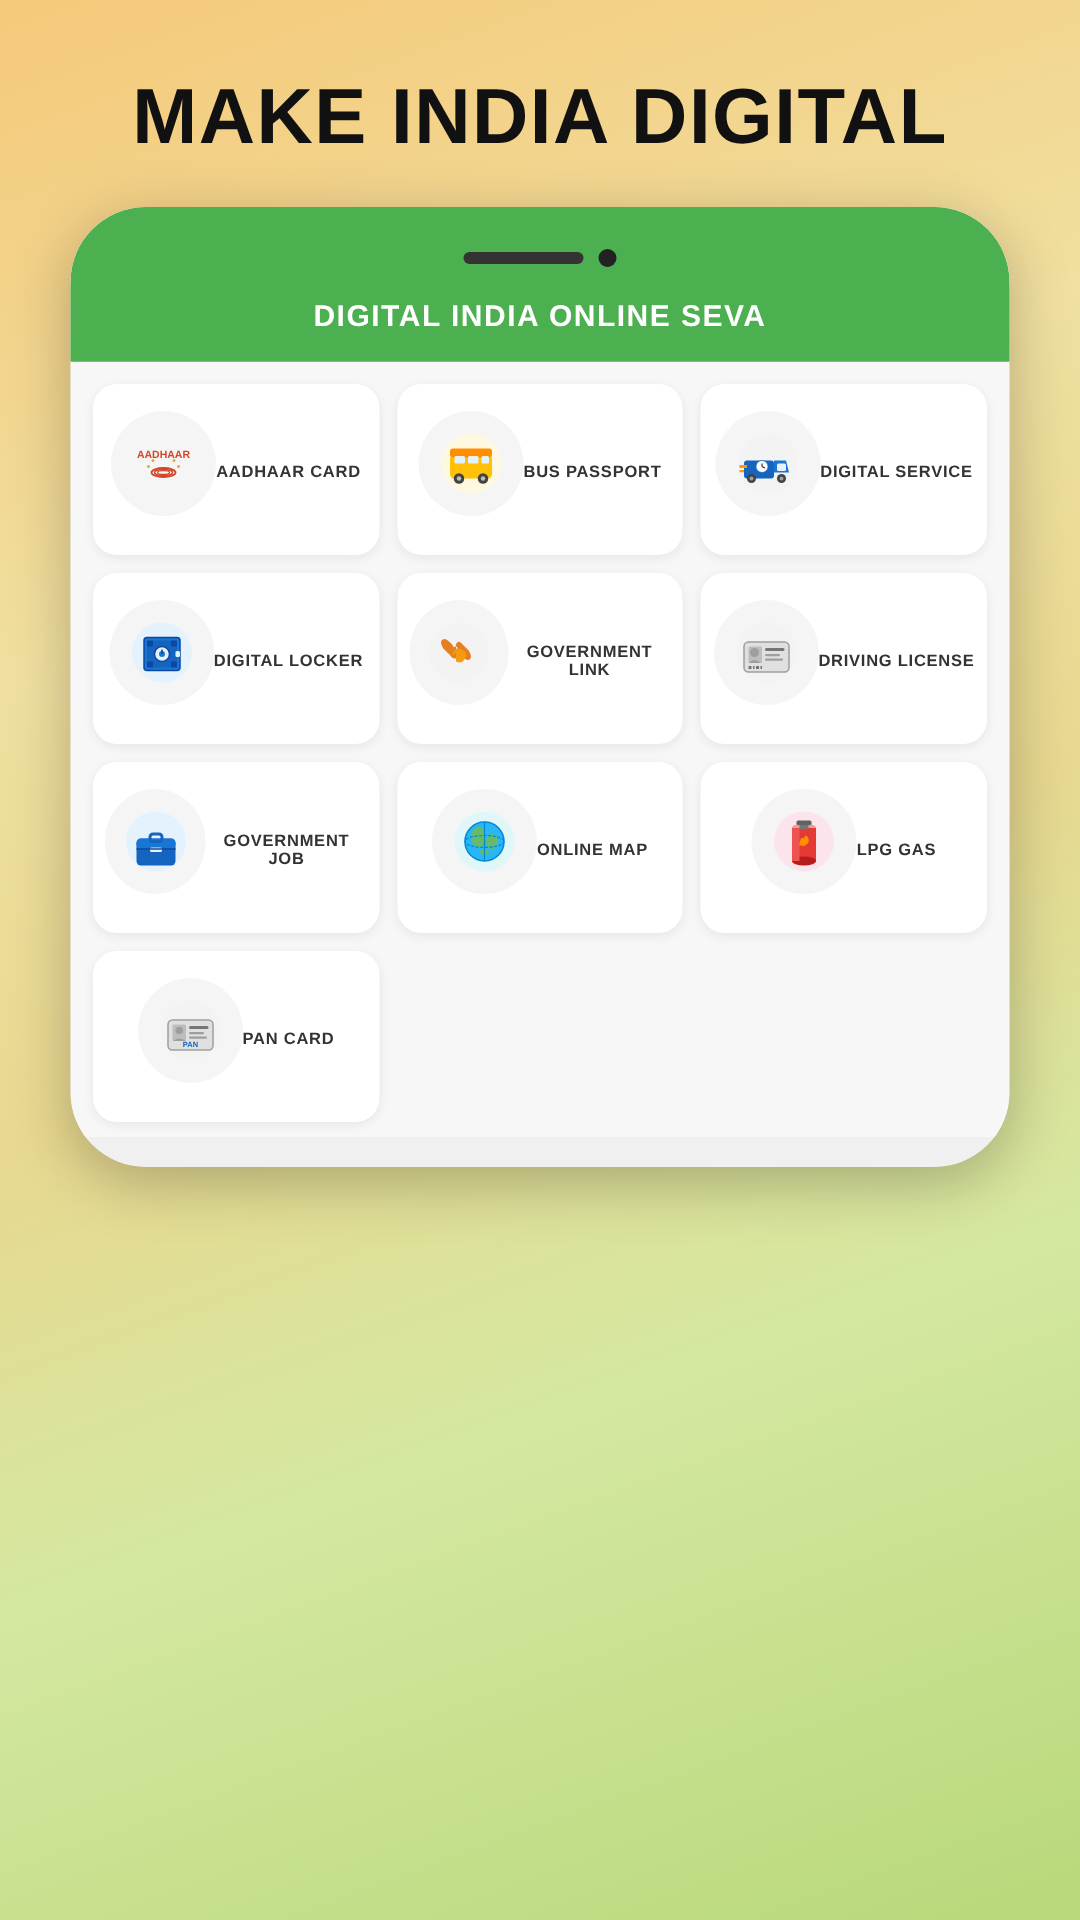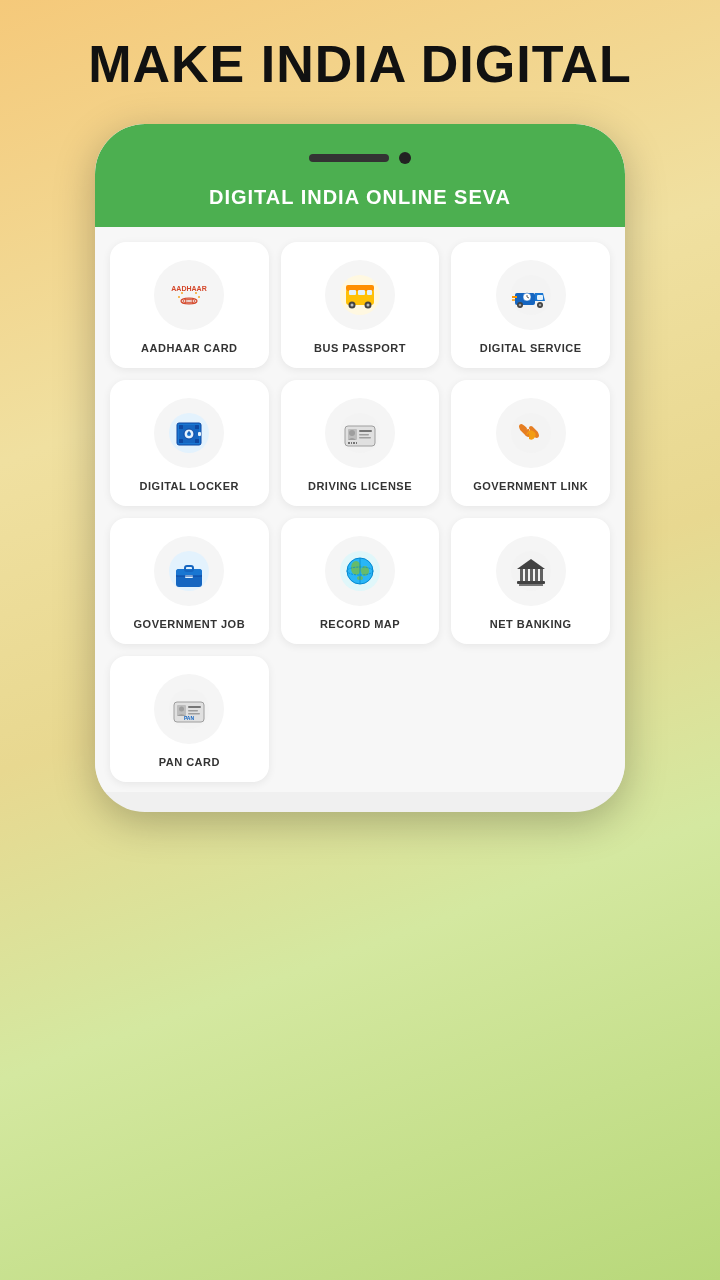--- a/index.html
+++ b/index.html
@@ -15,26 +15,26 @@
       align-items: center;
       padding: 0;
       overflow-x: hidden;
     }
 
     .page-title {
       font-size: 52px;
       font-weight: 900;
       color: #111;
       text-align: center;
-      padding: 34px 20px 30px;
+      padding: 48px 20px 30px;
       letter-spacing: 1px;
     }
 
     .phone-frame {
-      width: 530px;
+      width: 626px;
       background: #f0f0f0;
       border-radius: 50px;
       box-shadow: 0 10px 40px rgba(0,0,0,0.25);
       overflow: hidden;
       position: relative;
       padding-bottom: 20px;
     }
 
     .phone-top {
       background: #4caf50;
@@ -90,21 +90,21 @@
     .grid {
       display: grid;
       grid-template-columns: repeat(3, 1fr);
       gap: 12px;
     }
 
     .grid-item {
       background: white;
       border-radius: 16px;
       display: flex;
-      flex-direction: column;
+      flex-direction: row;
       align-items: center;
       justify-content: center;
       padding: 18px 8px 14px;
       box-shadow: 0 2px 8px rgba(0,0,0,0.07);
       cursor: pointer;
     }
 
     .icon-circle {
       width: 70px;
       height: 70px;
@@ -238,20 +238,34 @@
           </svg>
         </div>
         <span class="grid-label">DIGITAL LOCKER</span>
       </div>
 
       <div class="grid-item">
         <div class="icon-circle">
           <svg class="icon-img" viewBox="0 0 48 48" xmlns="http://www.w3.org/2000/svg">
             <circle cx="24" cy="24" r="20" fill="#f3f3f3"></circle>
 
+            <path d="M18 20 Q12 14 15 20 L20 25" fill="none" stroke="#e67e22" stroke-width="4" stroke-linecap="round"></path>
+            <path d="M22 22 Q26 18 28 22 Q30 26 26 28 L22 28 Q18 28 18 24 Q18 20 22 20" fill="#e67e22"></path>
+            <path d="M26 24 Q32 30 29 24 L24 19" fill="none" stroke="#e67e22" stroke-width="4" stroke-linecap="round"></path>
+            <path d="M22 24 Q18 28 20 24 Q22 20 26 22 Q30 24 28 28 Q26 32 22 30" fill="#f39c12"></path>
+          </svg>
+        </div>
+        <span class="grid-label">GOVERNMENT LINK</span>
+      </div>
+
+      <div class="grid-item">
+        <div class="icon-circle">
+          <svg class="icon-img" viewBox="0 0 48 48" xmlns="http://www.w3.org/2000/svg">
+            <circle cx="24" cy="24" r="20" fill="#f3f3f3"></circle>
+
             <rect x="9" y="17" width="30" height="20" rx="3" fill="#e0e0e0" stroke="#9e9e9e" stroke-width="1"></rect>
 
             <rect x="12" y="20" width="9" height="11" rx="1" fill="#bdbdbd"></rect>
             <circle cx="16" cy="24" r="3" fill="#9e9e9e"></circle>
             <path d="M12 31 Q16 27 20 31" fill="#9e9e9e"></path>
 
             <rect x="23" y="21" width="13" height="2" rx="1" fill="#757575"></rect>
             <rect x="23" y="25" width="10" height="1.5" rx="0.75" fill="#9e9e9e"></rect>
             <rect x="23" y="28" width="12" height="1.5" rx="0.75" fill="#9e9e9e"></rect>
 
@@ -260,34 +274,20 @@
             <rect x="17" y="33" width="2" height="2" fill="#757575"></rect>
             <rect x="20" y="33" width="1" height="2" fill="#757575"></rect>
           </svg>
         </div>
         <span class="grid-label">DRIVING LICENSE</span>
       </div>
 
       <div class="grid-item">
         <div class="icon-circle">
           <svg class="icon-img" viewBox="0 0 48 48" xmlns="http://www.w3.org/2000/svg">
-            <circle cx="24" cy="24" r="20" fill="#f3f3f3"></circle>
-
-            <path d="M18 20 Q12 14 15 20 L20 25" fill="none" stroke="#e67e22" stroke-width="4" stroke-linecap="round"></path>
-            <path d="M22 22 Q26 18 28 22 Q30 26 26 28 L22 28 Q18 28 18 24 Q18 20 22 20" fill="#e67e22"></path>
-            <path d="M26 24 Q32 30 29 24 L24 19" fill="none" stroke="#e67e22" stroke-width="4" stroke-linecap="round"></path>
-            <path d="M22 24 Q18 28 20 24 Q22 20 26 22 Q30 24 28 28 Q26 32 22 30" fill="#f39c12"></path>
-          </svg>
-        </div>
-        <span class="grid-label">GOVERNMENT LINK</span>
-      </div>
-
-      <div class="grid-item">
-        <div class="icon-circle">
-          <svg class="icon-img" viewBox="0 0 48 48" xmlns="http://www.w3.org/2000/svg">
             <circle cx="24" cy="24" r="20" fill="#e3f2fd"></circle>
 
             <rect x="11" y="22" width="26" height="18" rx="3" fill="#1565c0"></rect>
             <rect x="11" y="22" width="26" height="7" rx="3" fill="#1976d2"></rect>
 
             <rect x="20" y="19" width="8" height="5" rx="2" fill="none" stroke="#1565c0" stroke-width="2"></rect>
             <rect x="20" y="28" width="8" height="3" rx="1" fill="#e3f2fd"></rect>
 
             <line x1="11" y1="29" x2="37" y2="29" stroke="#0d47a1" stroke-width="1"></line>
           </svg>
@@ -305,44 +305,43 @@
             <circle cx="24" cy="24" r="13" fill="#29b6f6" stroke="#0288d1" stroke-width="1"></circle>
 
             <ellipse cx="20" cy="21" rx="5" ry="7" fill="#66bb6a"></ellipse>
             <ellipse cx="29" cy="24" rx="4" ry="5" fill="#66bb6a"></ellipse>
             <ellipse cx="24" cy="31" rx="3" ry="2" fill="#66bb6a"></ellipse>
 
             <ellipse cx="24" cy="24" rx="13" ry="4" fill="none" stroke="#0288d1" stroke-width="0.8" stroke-dasharray="2,1"></ellipse>
             <line x1="24" y1="11" x2="24" y2="37" stroke="#0288d1" stroke-width="0.8"></line>
           </svg>
         </div>
-        <span class="grid-label">RECORD MAP</span>
-      </div>
-
-
-      <div class="grid-item">
-        <div class="icon-circle">
-          <svg class="icon-img" viewBox="0 0 48 48" xmlns="http://www.w3.org/2000/svg">
-            <circle cx="24" cy="24" r="20" fill="#f3f3f3"></circle>
-
-            <polygon points="10,22 24,12 38,22" fill="#424242"></polygon>
-
-            <rect x="13" y="22" width="3" height="12" fill="#616161"></rect>
-            <rect x="18" y="22" width="3" height="12" fill="#616161"></rect>
-            <rect x="23" y="22" width="3" height="12" fill="#616161"></rect>
-            <rect x="28" y="22" width="3" height="12" fill="#616161"></rect>
-            <rect x="33" y="22" width="3" height="12" fill="#616161"></rect>
-
-            <rect x="10" y="34" width="28" height="3" rx="1" fill="#424242"></rect>
-
-            <rect x="12" y="37" width="24" height="2" rx="0.5" fill="#757575"></rect>
-          </svg>
-        </div>
-        <span class="grid-label">NET BANKING</span>
-      </div>
+        <span class="grid-label">ONLINE MAP</span>
+      </div>
+
+      <div class="grid-item">
+        <div class="icon-circle">
+          <svg class="icon-img" viewBox="0 0 48 48" xmlns="http://www.w3.org/2000/svg">
+            <circle cx="24" cy="24" r="20" fill="#fce4ec"></circle>
+
+            <ellipse cx="24" cy="15" rx="8" ry="3" fill="#ef9a9a"></ellipse>
+            <rect x="16" y="15" width="16" height="22" fill="#e53935"></rect>
+            <ellipse cx="24" cy="37" rx="8" ry="3" fill="#b71c1c"></ellipse>
+
+            <rect x="16" y="15" width="5" height="22" fill="#ef5350"></rect>
+
+            <rect x="21" y="11" width="6" height="5" rx="1" fill="#757575"></rect>
+            <rect x="19" y="10" width="10" height="3" rx="1" fill="#616161"></rect>
+
+            <path d="M21 25 Q22 20 24 22 Q25 18 27 22 Q28 25 24 27 Q20 27 21 25Z" fill="#ff8f00"></path>
+          </svg>
+        </div>
+        <span class="grid-label">LPG GAS</span>
+      </div>
+
 
       <div class="grid-item">
         <div class="icon-circle">
           <svg class="icon-img" viewBox="0 0 48 48" xmlns="http://www.w3.org/2000/svg">
             <circle cx="24" cy="24" r="20" fill="#f3f3f3"></circle>
 
             <rect x="9" y="17" width="30" height="20" rx="3" fill="#e0e0e0" stroke="#9e9e9e" stroke-width="1"></rect>
 
             <rect x="12" y="20" width="9" height="11" rx="1" fill="#bdbdbd"></rect>
             <circle cx="16.5" cy="24" r="2.5" fill="#9e9e9e"></circle>

